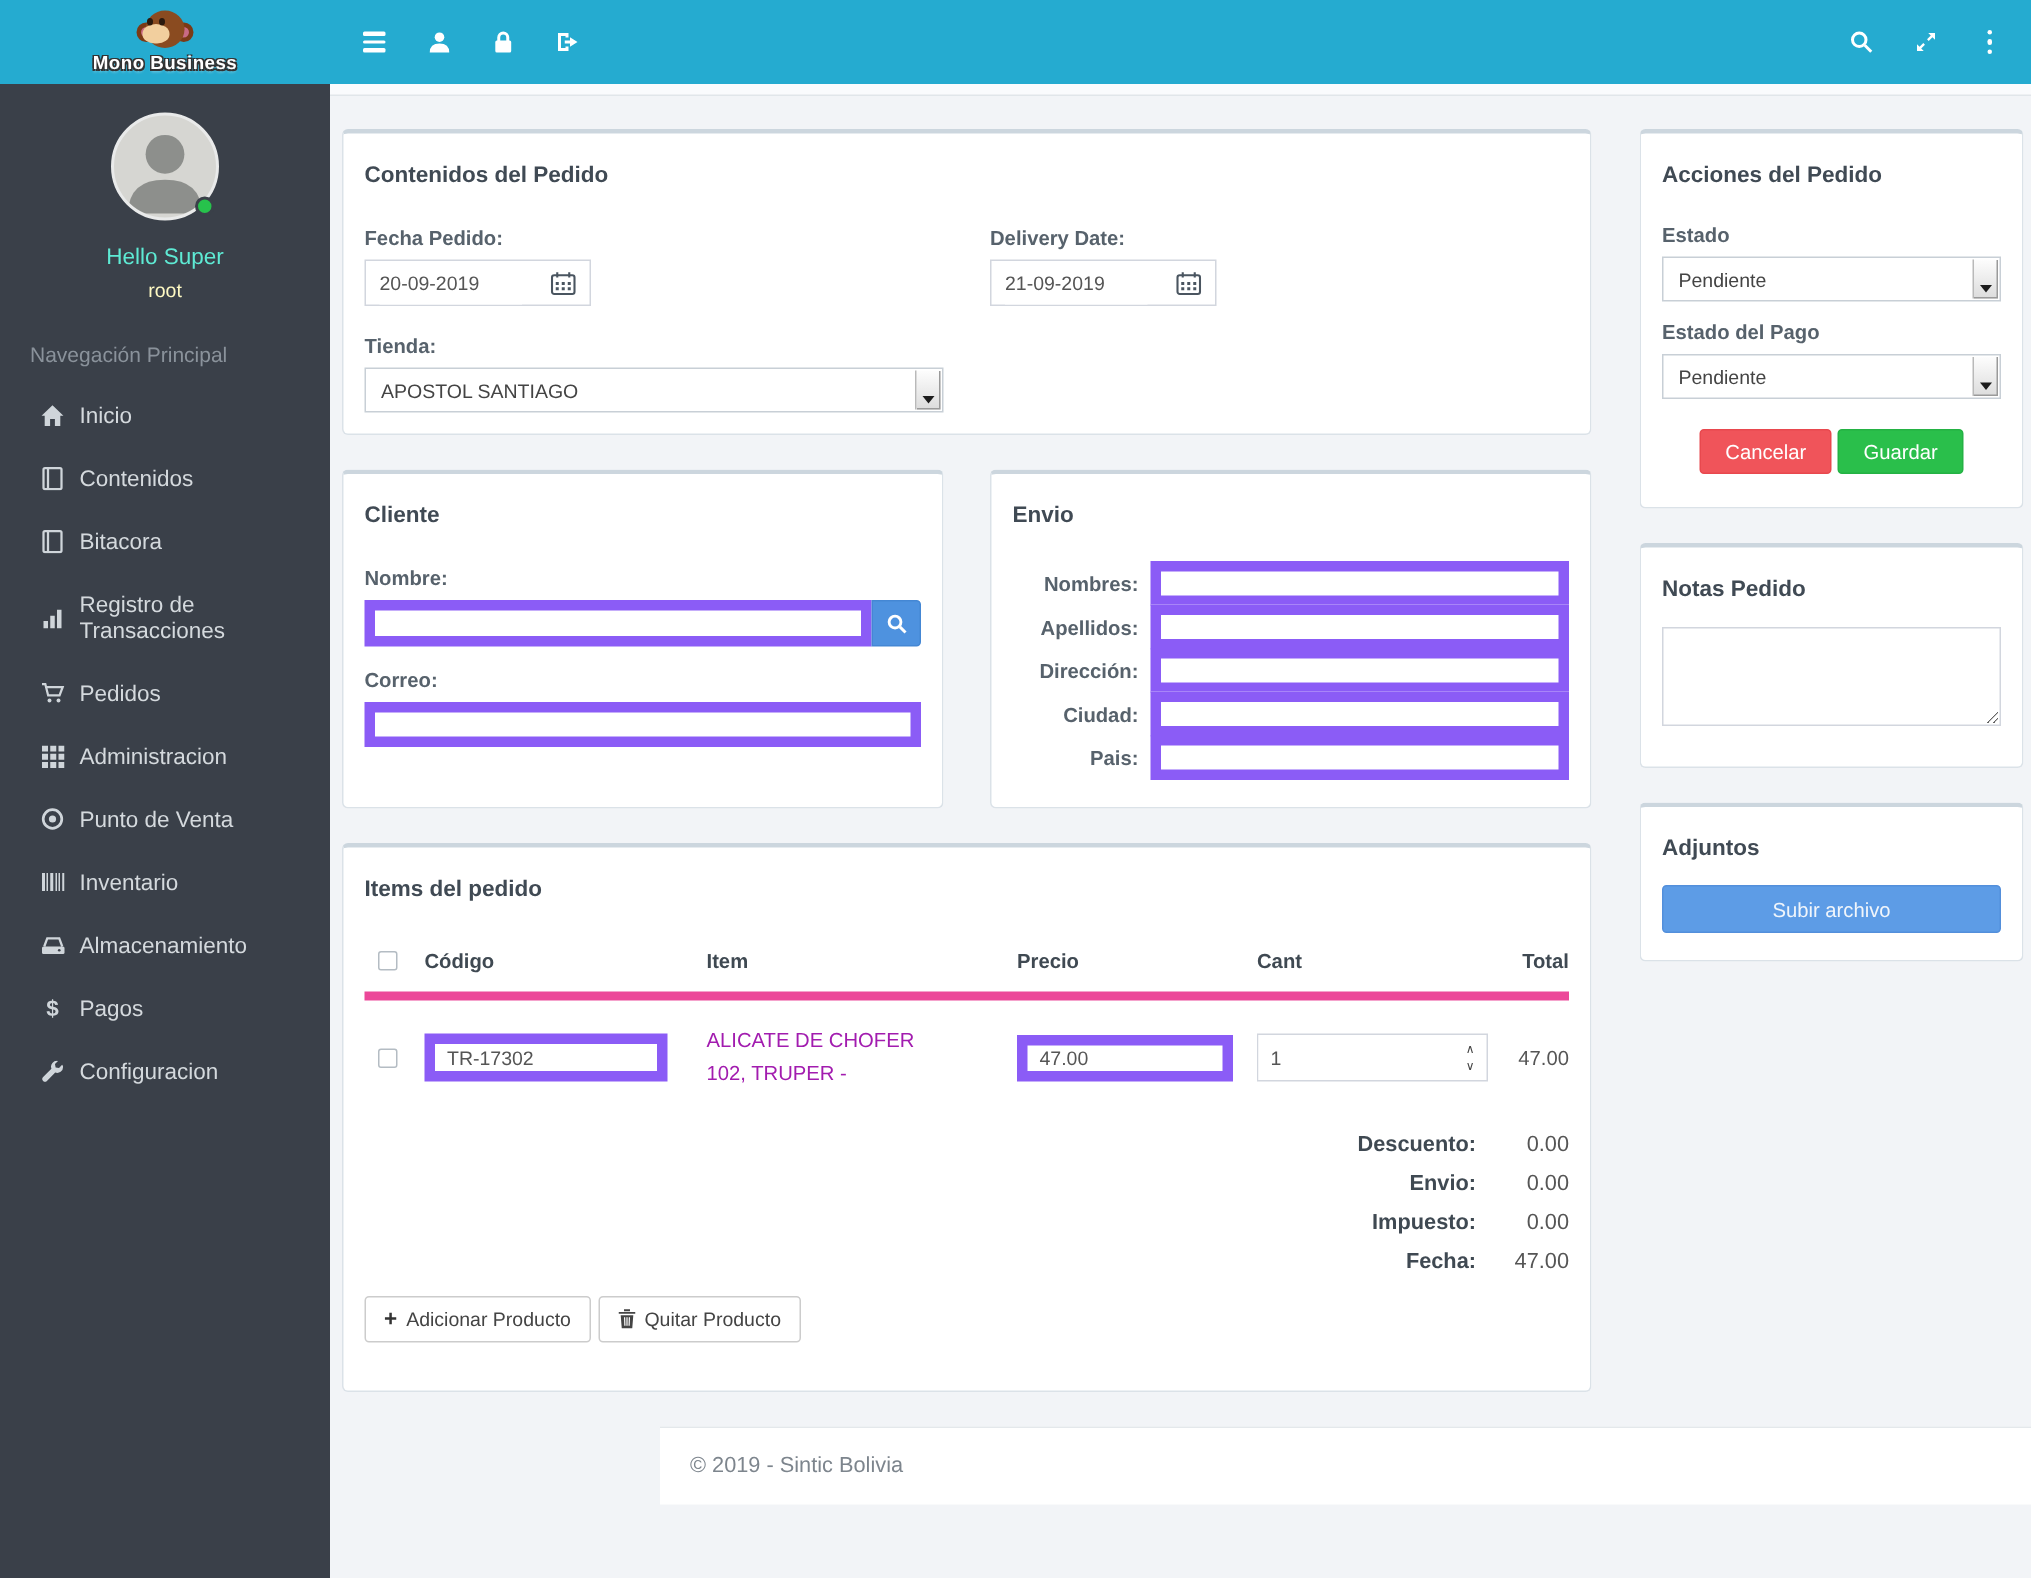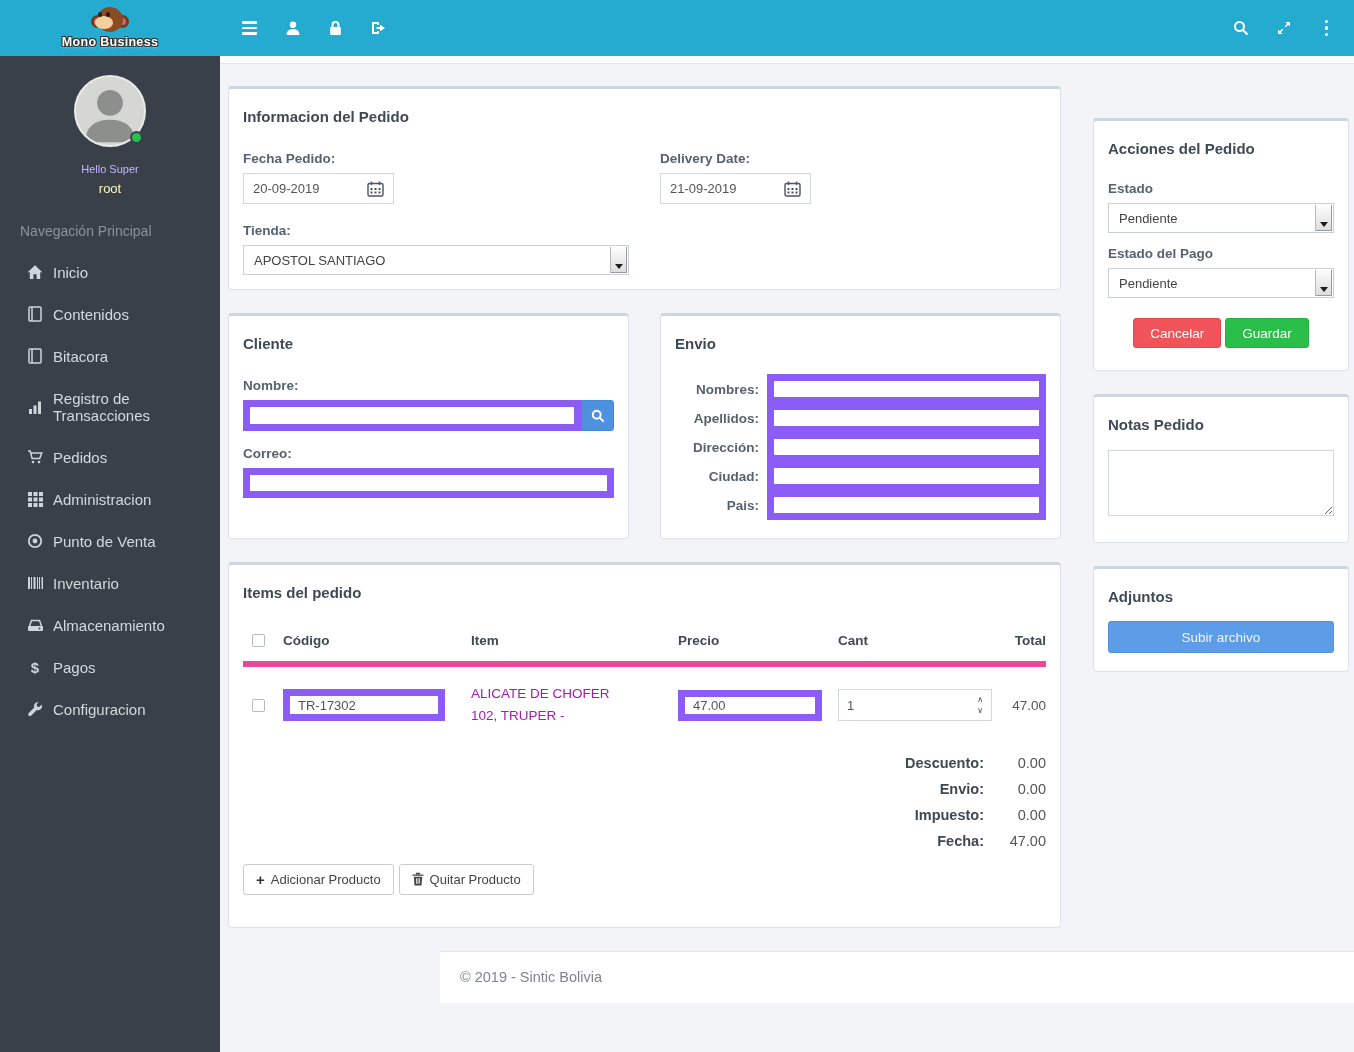--- a/index.html
+++ b/index.html
@@ -27,35 +27,35 @@
   .hamburger { display:flex; flex-direction:column; gap:3px; }
   .hamburger span { display:block; width:15px; height:2.5px; background:#fff; border-radius:1px; }
   .kebab { display:flex; flex-direction:column; gap:3px; }
   .kebab span { width:3.5px; height:3.5px; border-radius:50%; background:#fff; }
   
   .sidebar { position:absolute; top:56px; left:0; bottom:0; width:220px; background:#3a4049; }
   .user-panel { text-align:center; padding-top:19px; }
   .avatar-wrap { position:relative; width:72px; height:72px; margin:0 auto; }
   .avatar { width:72px; height:72px; border-radius:50%; background:#d6d6d2; border:2px solid #e9eaea; overflow:hidden; }
   .status-dot { position:absolute; right:3px; bottom:3px; width:13px; height:13px; border-radius:50%; background:#27c24c; border:2px solid #3a4049; }
-  .greeting { margin-top:16px; font-size:11px; color:#c4b5fd; }
+  .greeting { margin-top:16px; font-size:15px; color:#5eead4; }
   .username { margin-top:6px; font-size:13px; color:#fef9c3; }
   .nav-header { padding:27px 0 0 20px; font-size:14px; color:#8a929b; }
   .side-menu { list-style:none; margin-top:12px; }
   .side-menu li { display:flex; align-items:center; gap:9px; padding:12.5px 10px 12.5px 26px; font-size:15px; color:#d4d9dd; cursor:pointer; }
   .sicon { width:18px; display:flex; justify-content:center; align-items:center; color:#cfd5da; flex:none; }
   .sicon svg { display:block; }
   .dollar-glyph { font-size:15px; font-weight:bold; color:#cfd5da; }
   
   .main { margin-left:220px; }
   .content-header { background:#fafbfd; border-bottom:1px solid #e1e6ea; padding:17px 8px 18px 8px; }
   .page-title { font-size:24px; font-weight:400; color:#99a1a8; }
   .content { padding:22px 5px 0 8px; display:flex; gap:32px; min-height:878px; align-items:flex-start; }
   .col-main { width:833px; flex:none; }
-  .col-side { width:256px; flex:none;margin-top:32px; }
+  .col-side { width:256px; flex:none; }
   .box { background:#fff; border:1px solid #dbe2e8; border-top:3px solid #ccd6de; border-radius:4px; padding:14px; margin-bottom:23px; }
   .box-title { font-size:15px; font-weight:bold; color:#404a54; padding:5px 0 0 0; }
   .flabel { display:block; font-size:13.5px; font-weight:bold; color:#57626c; margin-bottom:7px; }
   input[type=text] { border:7px solid #8b5cf6; height:30px; padding:0 8px; font-size:13px; color:#555; font-family:inherit; outline:none; width:100%; background:#fff; }
   
   .date-input { display:flex; align-items:center; border:1px solid #d2d6de; background:#fff; height:31px; width:151px; padding:0 9px; justify-content:space-between; }
   .date-input input { border:none; height:100%; width:95px; padding:0; font-size:13px; }
   
   .sel { position:relative; border:1px solid #c8cfd6; background:#fff; height:30px; display:flex; align-items:center; padding:0 26px 0 10px; font-size:13px; color:#444; cursor:pointer; }
   .sel-arrow { position:absolute; top:1px; right:1px; bottom:1px; width:17px; background:linear-gradient(#fdfdfd,#dcdcdc); border-left:1px solid #b9b9b9; box-shadow:inset -1px -1px 0 #9a9a9a; display:flex; align-items:flex-end; justify-content:center; padding-bottom:4px; }
@@ -302,21 +302,21 @@
 <div class="main">
   <div class="content-header">
     <h1 class="page-title">Nuevo Pedido</h1>
   </div>
 
   <div class="content">
 
     <div class="col-main">
 
       <div class="box">
-        <div class="box-title">Informacion del Pedido</div>
+        <div class="box-title">Contenidos del Pedido</div>
         <div class="oi-grid">
           <div>
             <label class="flabel">Fecha Pedido:</label>
             <div class="date-input">
               <input type="text" value="20-09-2019" style="">
               <svg width="17" height="16" viewBox="0 0 17 16">
                   <rect x="1" y="2.5" width="15" height="12.5" rx="1.5" fill="none" stroke="#4a5560" stroke-width="1.4"></rect>
                   <line x1="4.5" y1="0.5" x2="4.5" y2="4" stroke="#4a5560" stroke-width="1.4"></line>
                   <line x1="12.5" y1="0.5" x2="12.5" y2="4" stroke="#4a5560" stroke-width="1.4"></line>
                   <g fill="#4a5560">

